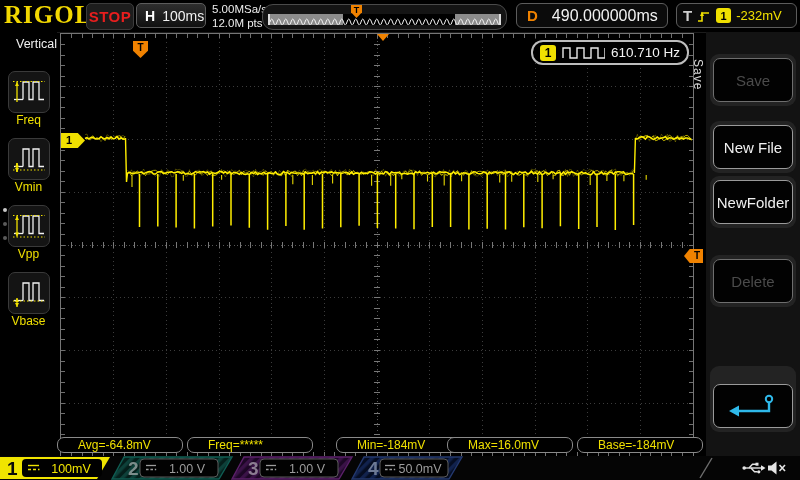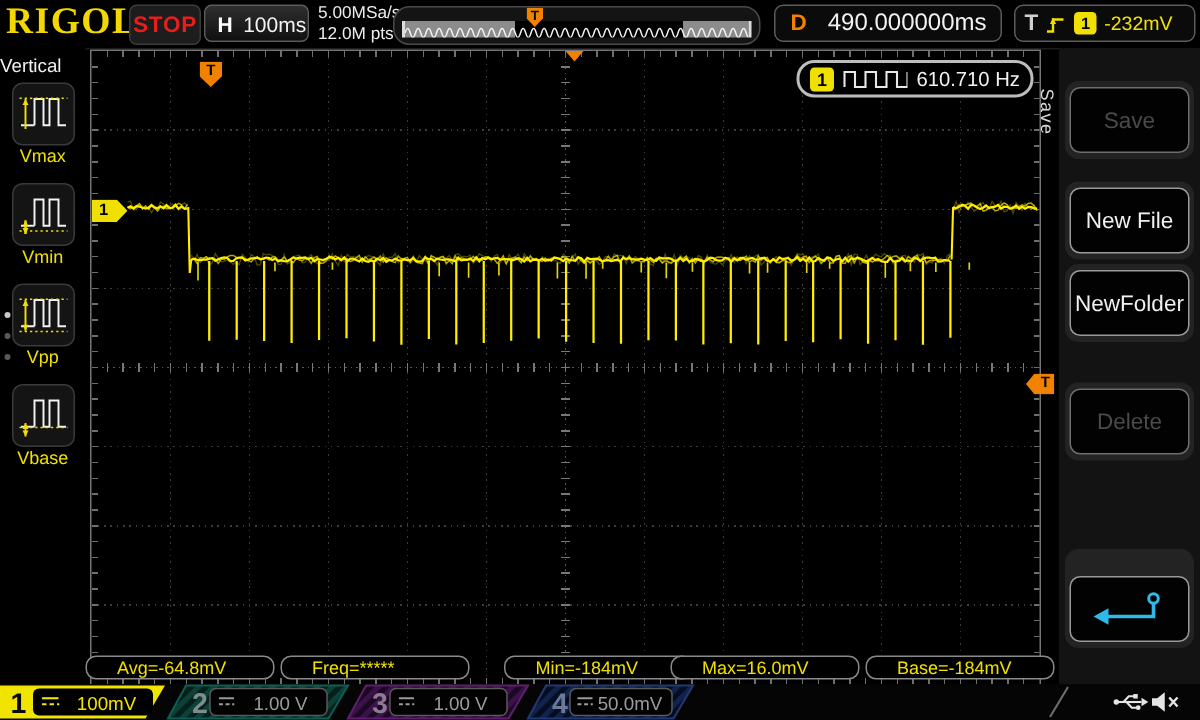--- a/index.html
+++ b/index.html
@@ -32,21 +32,21 @@
   #d-box .d{color:#f08200;font-weight:bold;font-size:15px;}
   #d-box .dv{color:#f2f2f2;font-size:16px;}
   #t-box{position:absolute;left:676px;top:3px;width:121px;height:25px;background:#0b0b0b;
         border:1px solid #5c5c5c;border-radius:6px;display:flex;align-items:center;gap:5px;padding:0 6px;box-sizing:border-box;}
   #t-box .t{color:#cfcfcf;font-weight:bold;font-size:15px;}
   #trig-ch{width:15px;height:15px;background:#f0e000;border-radius:3px;color:#000;
         font-size:11px;font-weight:bold;display:flex;align-items:center;justify-content:center;}
   #t-box .lv{color:#f0e000;font-size:13px;}
   
   #leftmenu{position:absolute;left:0;top:32px;width:57px;height:424px;background:#000;}
-  #lm-title{text-align:left;font-size:12.5px;color:#f0f0f0;padding:5px 0 4px 0;}
+  #lm-title{text-align:right;font-size:12.5px;color:#f0f0f0;padding:5px 0 20px 0;}
   .lm-item{width:57px;text-align:center;margin-bottom:11px;cursor:default;}
   .lm-icon{width:40px;height:40px;margin:0 auto;background:#141414;border:1px solid #3a3a3a;
         border-radius:7px;display:flex;align-items:center;justify-content:center;}
   .lm-label{font-size:12px;color:#f0e000;line-height:14px;margin-top:0px;}
   #page-dots{position:absolute;left:3px;top:176px;display:flex;flex-direction:column;gap:10px;}
   #page-dots i{width:4px;height:4px;border-radius:50%;background:#5a5a5a;}
   #page-dots i.on{background:#c8c8c8;}
   
   #grat{position:absolute;left:60px;top:33px;width:632px;height:422px;border:1px solid #757575;background:#000;}
   #grat svg{position:absolute;left:0;top:0;}
@@ -130,21 +130,21 @@
     <div class="lm-item">
       <div class="lm-icon">
           <svg width="34" height="30" class="lmsvg">
             <polyline points="11,22.5 11,5 17,5 17,22.5 21,22.5 21,5 27,5 27,22.5 32,22.5" fill="none" stroke="#f2f2f2" stroke-width="1.3"></polyline>
             <polyline points="2,22.5 11,22.5" fill="none" stroke="#f2f2f2" stroke-width="1.3"></polyline>
             <line x1="1" y1="4.5" x2="33" y2="4.5" stroke="#f0e000" stroke-width="1" stroke-dasharray="1.5 2"></line>
             <line x1="5" y1="25" x2="5" y2="5" stroke="#f0e000" stroke-width="1.3"></line>
             <polygon points="3,9 7,9 5,5" fill="#f0e000"></polygon>
           </svg>
         </div>
-      <div class="lm-label">Vmax</div>
+      <div class="lm-label">Freq</div>
     </div>
     <div class="lm-item">
       <div class="lm-icon">
           <svg width="34" height="30" class="lmsvg">
             <polyline points="11,22.5 11,5 17,5 17,22.5 21,22.5 21,5 27,5 27,22.5 32,22.5" fill="none" stroke="#f2f2f2" stroke-width="1.3"></polyline>
             <polyline points="2,22.5 11,22.5" fill="none" stroke="#f2f2f2" stroke-width="1.3"></polyline>
             <line x1="1" y1="26" x2="33" y2="26" stroke="#f0e000" stroke-width="1" stroke-dasharray="1.5 2"></line>
             <line x1="5" y1="28" x2="5" y2="19" stroke="#f0e000" stroke-width="1.3"></line>
             <polygon points="3,24 7,24 5,28" fill="#f0e000"></polygon>
             <line x1="5" y1="28" x2="5" y2="19" stroke="#f0e000" stroke-width="1.3"></line>

